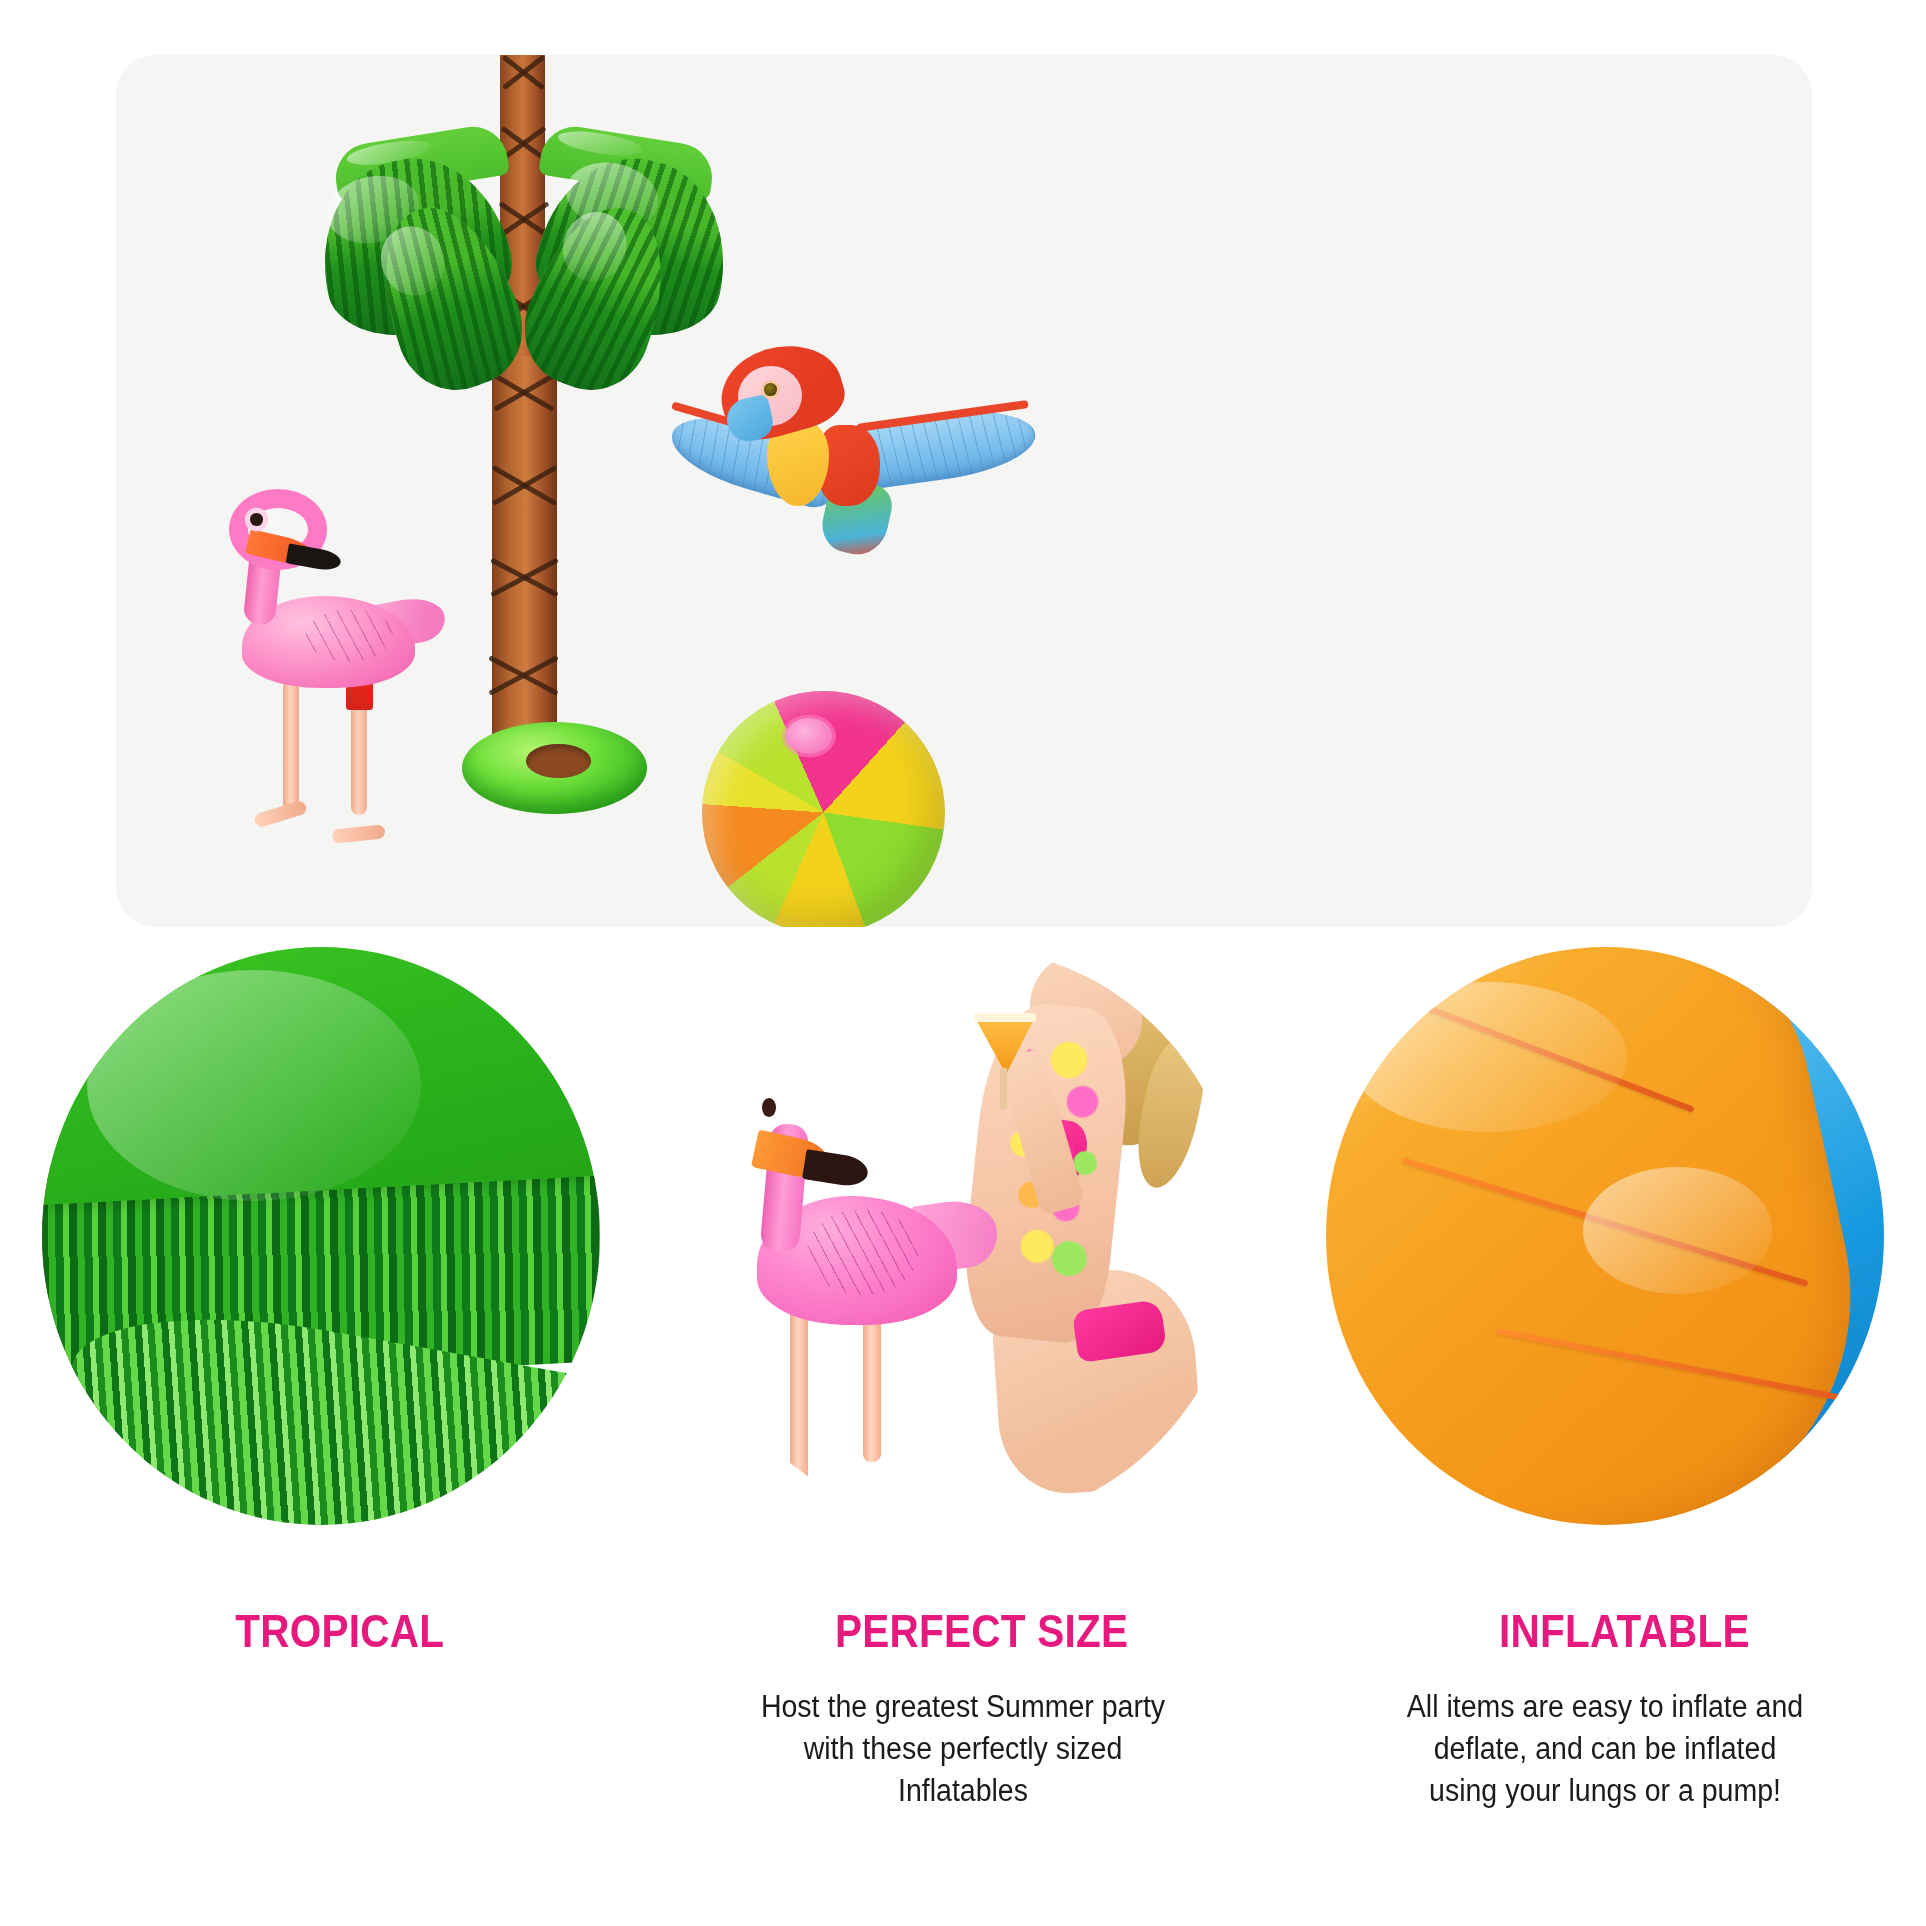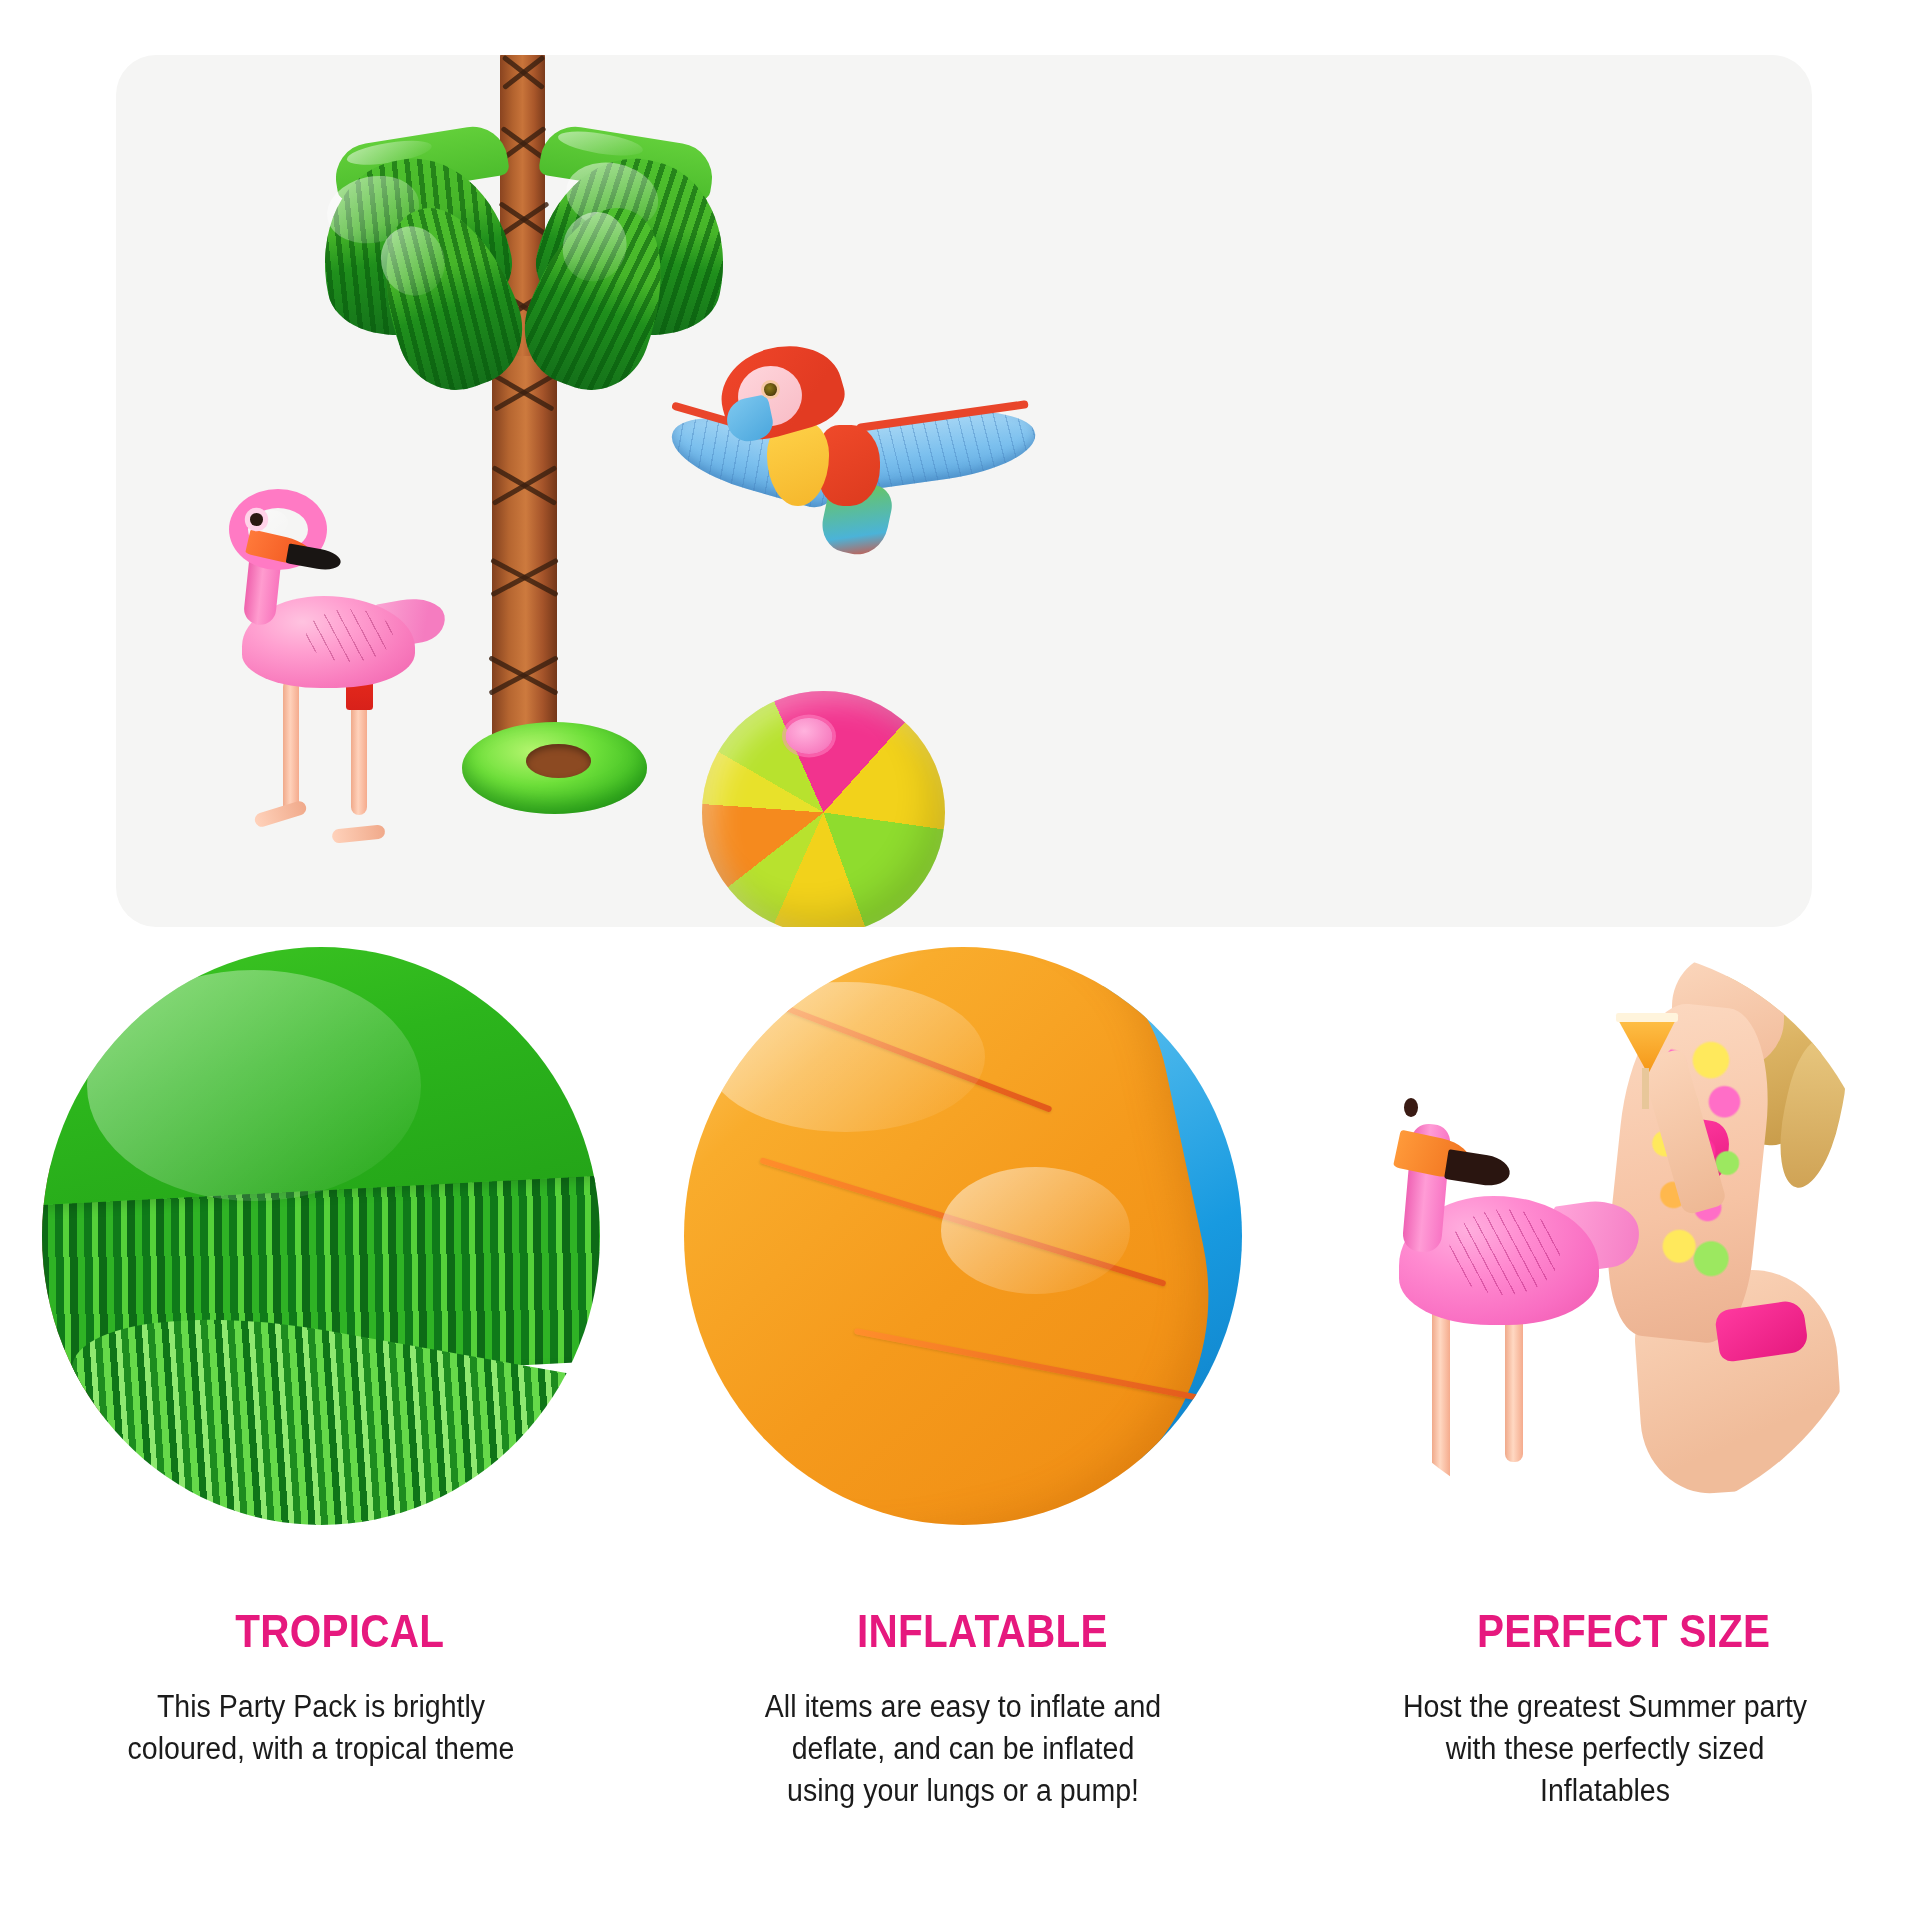--- a/index.html
+++ b/index.html
@@ -641,37 +641,20 @@
     <div class="feature-circle">
       <div class="c1">
         <div class="c1-brown"></div>
         <div class="c1-top"></div>
         <div class="c1-band"></div>
         <div class="c1-band2"></div>
         <div class="c1-gloss"></div>
       </div>
     </div>
     <div class="feature-title"><span>TROPICAL</span></div>
-    <div class="feature-text"><span>This Party Pack is brightly coloured, with a tropical theme</span></div>
-  </div>
-
-  <div class="feature">
-    <div class="feature-circle">
-      <div class="c2">
-        <div class="c2-blue"></div>
-        <div class="c2-orange"></div>
-        <div class="c2-seam" style="left:6%;top:17%;width:62%;transform:rotate(21deg);"></div>
-        <div class="c2-seam" style="left:12%;top:47%;width:76%;transform:rotate(17deg);"></div>
-        <div class="c2-seam" style="left:30%;top:72%;width:66%;transform:rotate(11deg);"></div>
-        <div class="c2-hl" style="left:4%;top:6%;width:50%;height:26%;"></div>
-        <div class="c2-hl" style="left:46%;top:38%;width:34%;height:22%;"></div>
-      </div>
-    </div>
-    <div class="feature-title"><span>INFLATABLE</span></div>
-    <div class="feature-text"><span>All items are easy to inflate and deflate, and can be inflated using your lungs or a pump!</span></div>
   </div>
 
   <div class="feature">
     <div class="feature-circle">
       <div class="c3">
         <div class="m-hair"></div>
         <div class="m-head"></div>
         <div class="m-hair2"></div>
         <div class="m-legs"></div>
         <div class="m-torso"></div>
@@ -695,14 +678,30 @@
           <div class="f3-beak-o"></div>
           <div class="f3-beak-b"></div>
           <div class="f3-eye"></div>
         </div>
       </div>
     </div>
     <div class="feature-title"><span>PERFECT SIZE</span></div>
     <div class="feature-text"><span>Host the greatest Summer party with these perfectly sized Inflatables</span></div>
   </div>
 
+  <div class="feature">
+    <div class="feature-circle">
+      <div class="c2">
+        <div class="c2-blue"></div>
+        <div class="c2-orange"></div>
+        <div class="c2-seam" style="left:6%;top:17%;width:62%;transform:rotate(21deg);"></div>
+        <div class="c2-seam" style="left:12%;top:47%;width:76%;transform:rotate(17deg);"></div>
+        <div class="c2-seam" style="left:30%;top:72%;width:66%;transform:rotate(11deg);"></div>
+        <div class="c2-hl" style="left:4%;top:6%;width:50%;height:26%;"></div>
+        <div class="c2-hl" style="left:46%;top:38%;width:34%;height:22%;"></div>
+      </div>
+    </div>
+    <div class="feature-title"><span>INFLATABLE</span></div>
+    <div class="feature-text"><span>All items are easy to inflate and deflate, and can be inflated using your lungs or a pump!</span></div>
+  </div>
+
 </div>
 
 
 </body></html>

